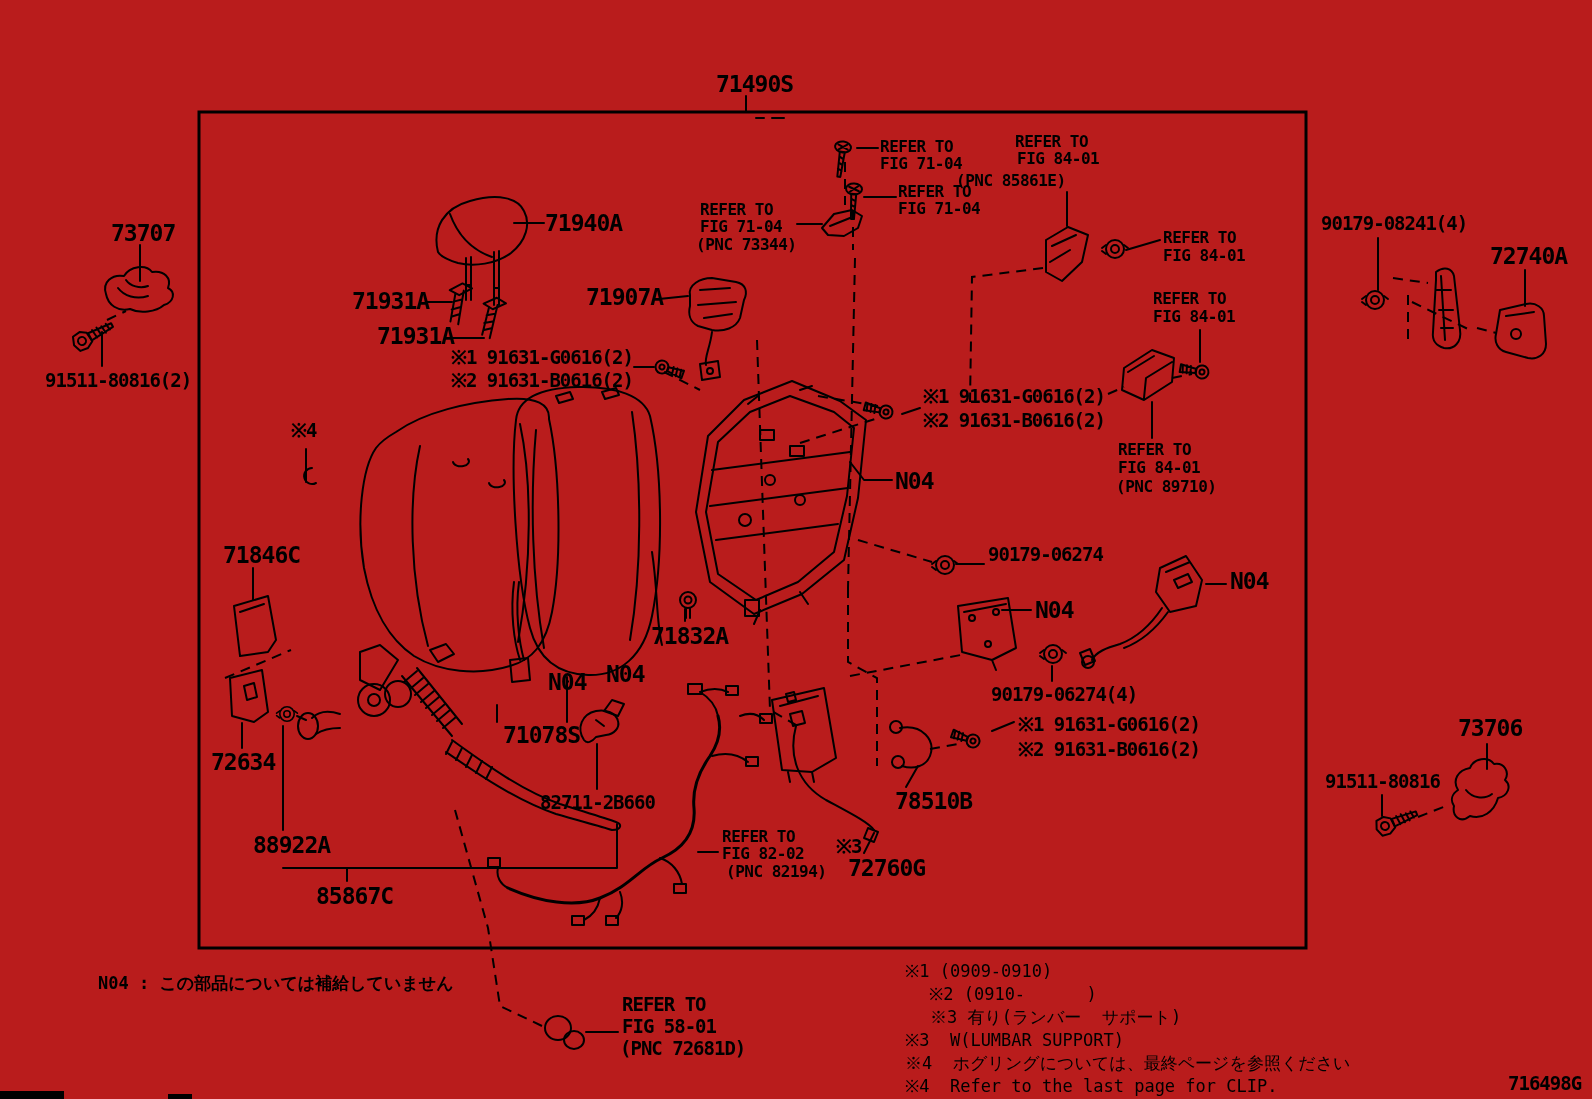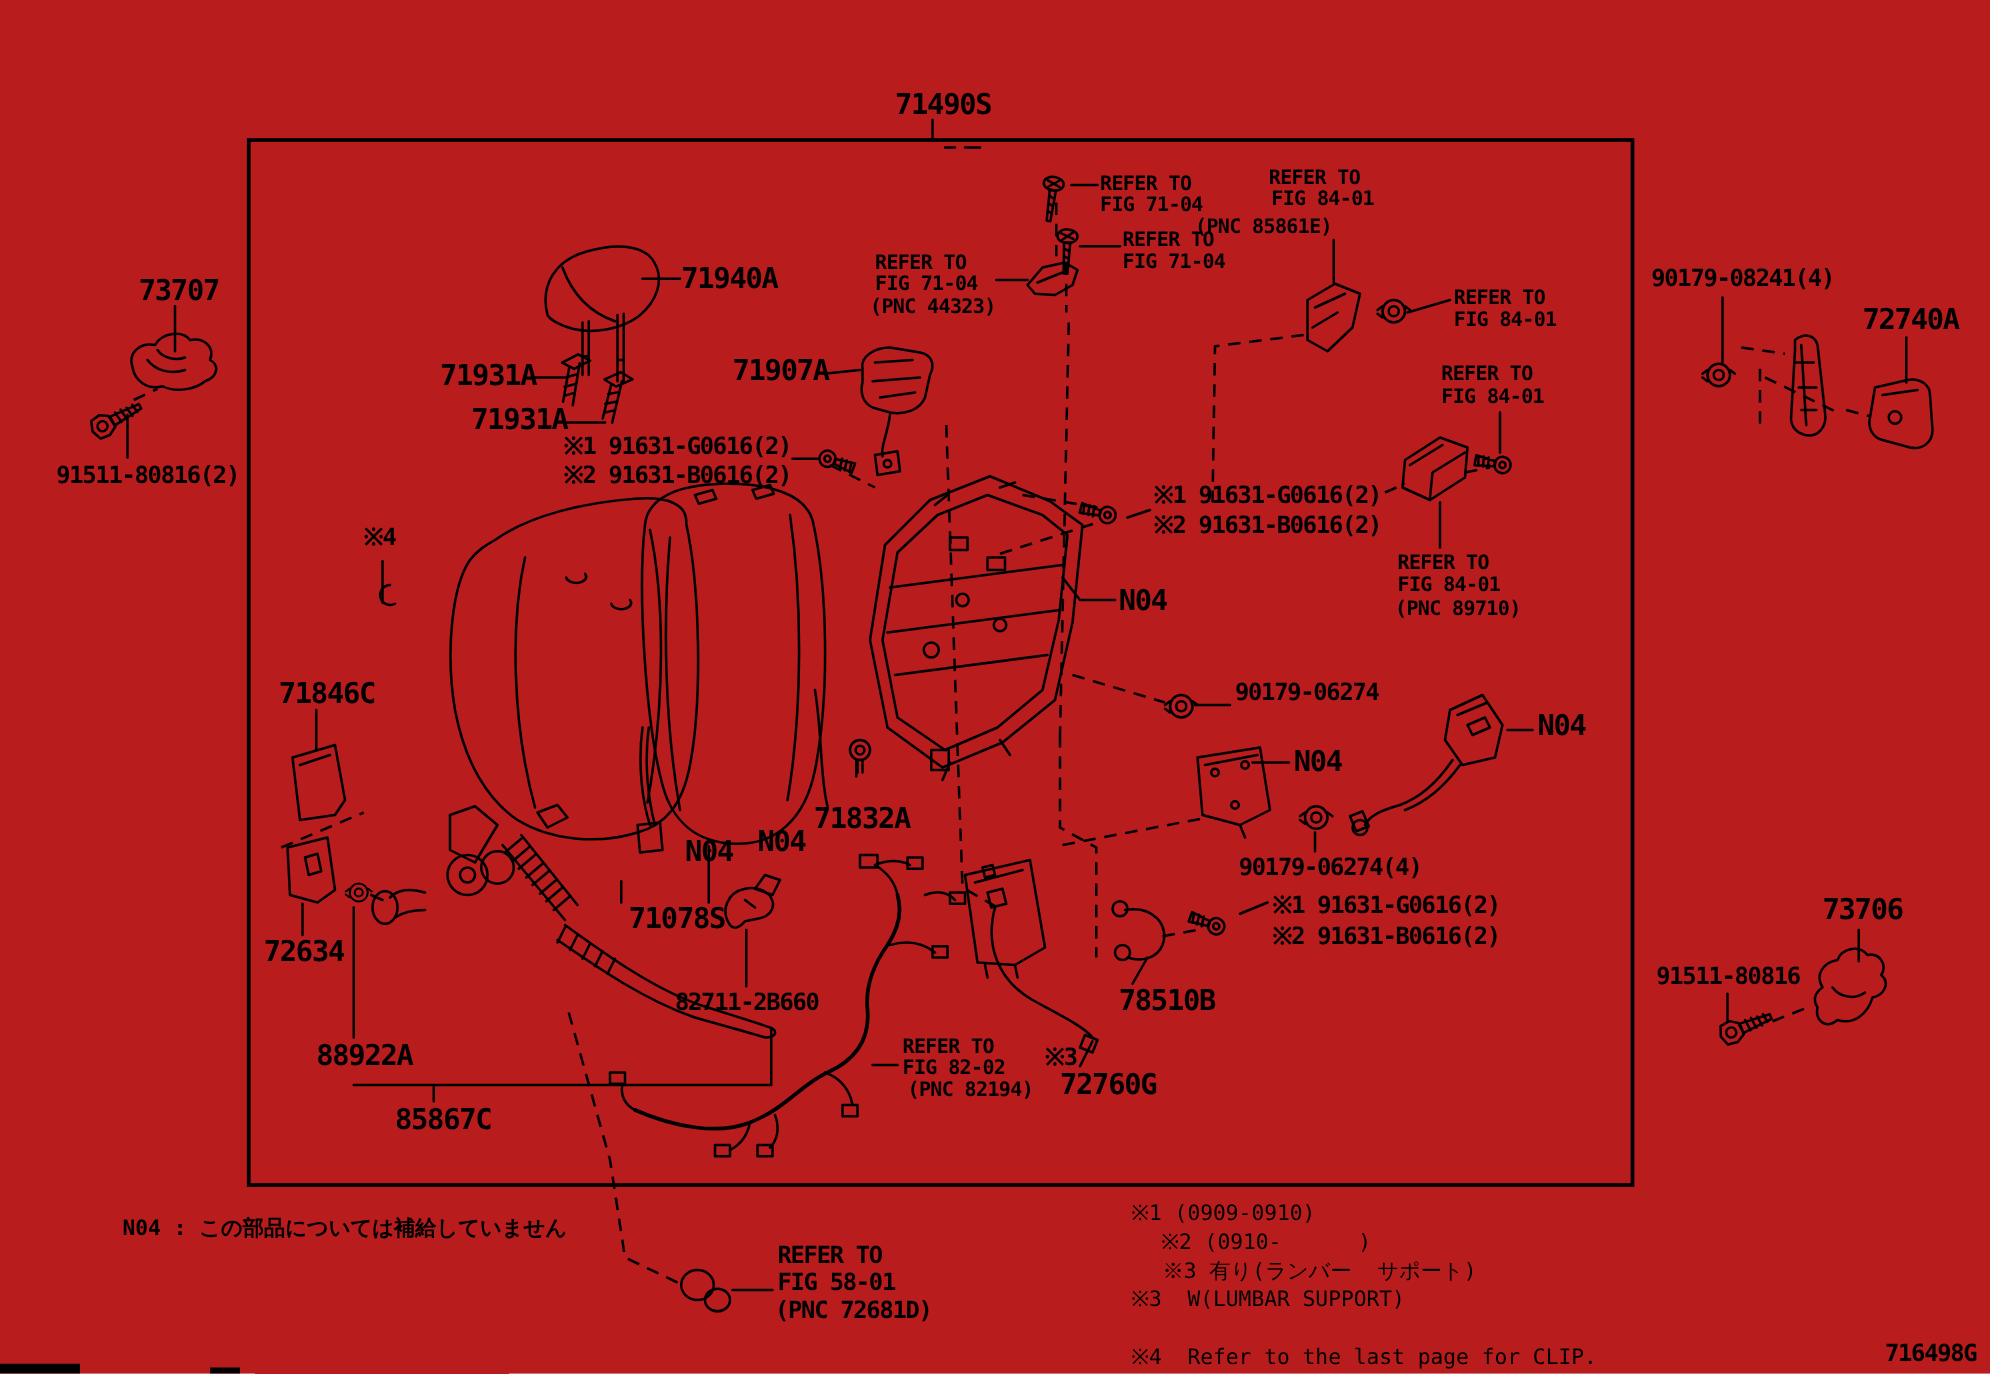--- a/index.html
+++ b/index.html
@@ -268,21 +268,21 @@
 <div class="lbl b24" style="left:352px;top:289px">71931A</div>
 <div class="lbl b24" style="left:377px;top:324px">71931A</div>
 <div class="lbl b24" style="left:586px;top:285px">71907A</div>
 
 <div class="lbl b17" style="left:880px;top:138px">REFER TO</div>
 <div class="lbl b17" style="left:880px;top:155px">FIG 71-04</div>
 <div class="lbl b17" style="left:898px;top:183px">REFER TO</div>
 <div class="lbl b17" style="left:898px;top:200px">FIG 71-04</div>
 <div class="lbl b17" style="left:700px;top:201px">REFER TO</div>
 <div class="lbl b17" style="left:700px;top:218px">FIG 71-04</div>
-<div class="lbl b17" style="left:696px;top:236px">(PNC 44323)</div>
+<div class="lbl b17" style="left:696px;top:236px">(PNC 73344)</div>
 
 <div class="lbl b17" style="left:1015px;top:133px">REFER TO</div>
 <div class="lbl b17" style="left:1017px;top:150px">FIG 84-01</div>
 <div class="lbl b17" style="left:956px;top:172px">(PNC 85861E)</div>
 
 <div class="lbl b17" style="left:1163px;top:229px">REFER TO</div>
 <div class="lbl b17" style="left:1163px;top:247px">FIG 84-01</div>
 <div class="lbl b17" style="left:1153px;top:290px">REFER TO</div>
 <div class="lbl b17" style="left:1153px;top:308px">FIG 84-01</div>
 <div class="lbl b17" style="left:1118px;top:441px">REFER TO</div>
@@ -305,21 +305,21 @@
 
 <div class="lbl b24" style="left:223px;top:543px">71846C</div>
 <div class="lbl b24" style="left:211px;top:750px">72634</div>
 <div class="lbl b24" style="left:253px;top:833px">88922A</div>
 <div class="lbl b24" style="left:316px;top:884px">85867C</div>
 
 <div class="lbl b24" style="left:548px;top:670px">N04</div>
 <div class="lbl b24" style="left:606px;top:662px">N04</div>
 <div class="lbl b24" style="left:503px;top:723px">71078S</div>
 <div class="lbl b19" style="left:540px;top:792px">82711-2B660</div>
-<div class="lbl b24" style="left:651px;top:643px">71832A</div>
+<div class="lbl b24" style="left:651px;top:624px">71832A</div>
 
 <div class="lbl b17" style="left:722px;top:828px">REFER TO</div>
 <div class="lbl b17" style="left:722px;top:845px">FIG 82-02</div>
 <div class="lbl b17" style="left:726px;top:863px">(PNC 82194)</div>
 
 <div class="lbl b19" style="left:836px;top:836px">※3</div>
 <div class="lbl b24" style="left:848px;top:856px">72760G</div>
 <div class="lbl b24" style="left:895px;top:789px">78510B</div>
 
 <div class="lbl b19" style="left:1018px;top:714px">※1 91631-G0616(2)</div>
@@ -333,17 +333,18 @@
 <div class="lbl jp17" style="left:98px;top:974px">N04 : この部品については補給していません</div>
 
 <div class="lbl b19" style="left:622px;top:994px">REFER TO</div>
 <div class="lbl b19" style="left:622px;top:1016px">FIG 58-01</div>
 <div class="lbl b19" style="left:620px;top:1038px">(PNC 72681D)</div>
 
 <div class="lbl n16" style="left:905px;top:962px">※1 (0909-0910)</div>
 <div class="lbl n16" style="left:929px;top:985px">※2 (0910-      )</div>
 <div class="lbl n16" style="left:930px;top:1008px">※3 有り(ランバー  サポート)</div>
 <div class="lbl n16" style="left:905px;top:1031px">※3  W(LUMBAR SUPPORT)</div>
+<div class="lbl n16" style="left:905px;top:1054px">※4  ホグリングについては、最終ページを参照ください</div>
 <div class="lbl n16" style="left:905px;top:1077px">※4  Refer to the last page for CLIP.</div>
 
 <div class="lbl b19" style="left:1508px;top:1073px">716498G</div>
 
 </div>
 
 </body></html>

